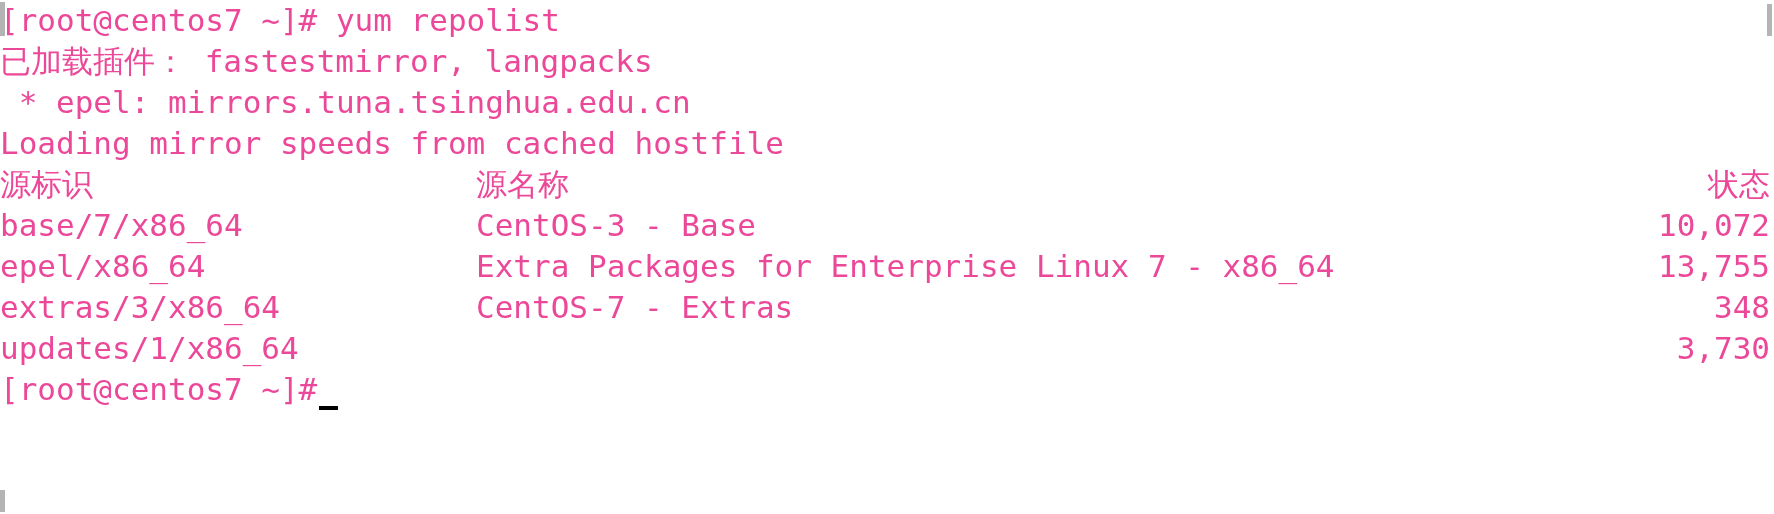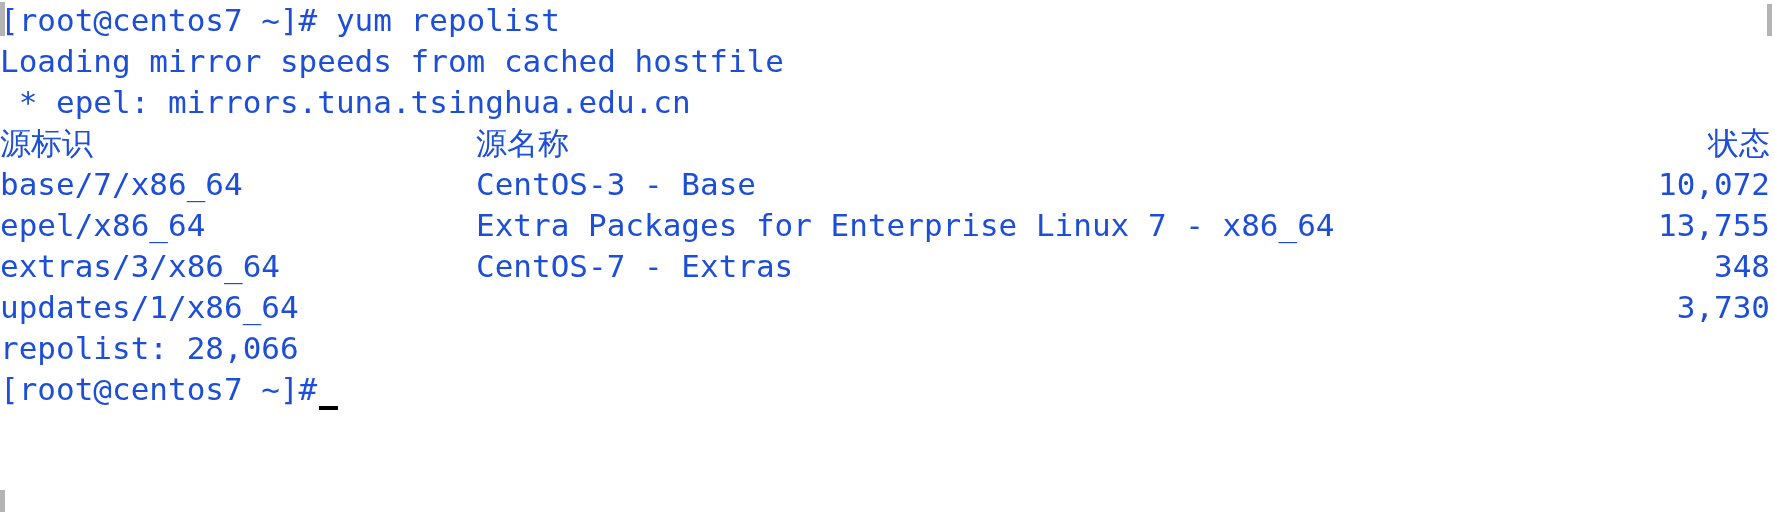--- a/index.html
+++ b/index.html
@@ -6,21 +6,21 @@
   html, body {
     margin: 0;
     padding: 0;
     background: #ffffff;
   }
   #terminal {
     position: relative;
     width: 1774px;
     height: 514px;
     background: #ffffff;
-    color: #1d4ed8;
+    color: #ec4899;
     font-family: "DejaVu Sans Mono", "Liberation Mono", monospace;
     font-size: 31px;
     line-height: 41px;
     overflow: hidden;
     box-sizing: border-box;
   }
   .edge-mark {
     position: absolute;
     width: 5px;
     background: #b4b4b4;
@@ -67,27 +67,30 @@
   <div class="edge-mark edge-left-top"></div>
   <div class="edge-mark edge-right-top"></div>
   <div class="edge-mark edge-left-bot"></div>
 
   <div class="lines">
 
     <div class="line">
       <span class="seg col-id">[root@centos7 ~]# yum repolist</span>
     </div>
 
-
     <div class="line">
-      <span class="seg col-id">Loading mirror speeds from cached hostfile</span>
+      <span class="seg col-id">已加载插件： fastestmirror, langpacks</span>
     </div>
 
     <div class="line">
       <span class="seg col-id"> * epel: mirrors.tuna.tsinghua.edu.cn</span>
+    </div>
+
+    <div class="line">
+      <span class="seg col-id">Loading mirror speeds from cached hostfile</span>
     </div>
 
     <div class="line">
       <span class="seg col-id">源标识</span>
       <span class="seg col-name">源名称</span>
       <span class="seg col-status">状态</span>
     </div>
 
     <div class="line">
       <span class="seg col-id">base/7/x86_64</span>
@@ -105,22 +108,19 @@
       <span class="seg col-id">extras/3/x86_64</span>
       <span class="seg col-name">CentOS-7 - Extras</span>
       <span class="seg col-status">348</span>
     </div>
 
     <div class="line">
       <span class="seg col-id">updates/1/x86_64</span>
       <span class="seg col-status">3,730</span>
     </div>
 
-    <div class="line">
-      <span class="seg col-id">repolist: 28,066</span>
-    </div>
 
     <div class="line">
       <span class="seg col-id"><span>[root@centos7 ~]#</span><span class="cursor"></span></span>
     </div>
 
   </div>
 </div>
 
 </body></html>

